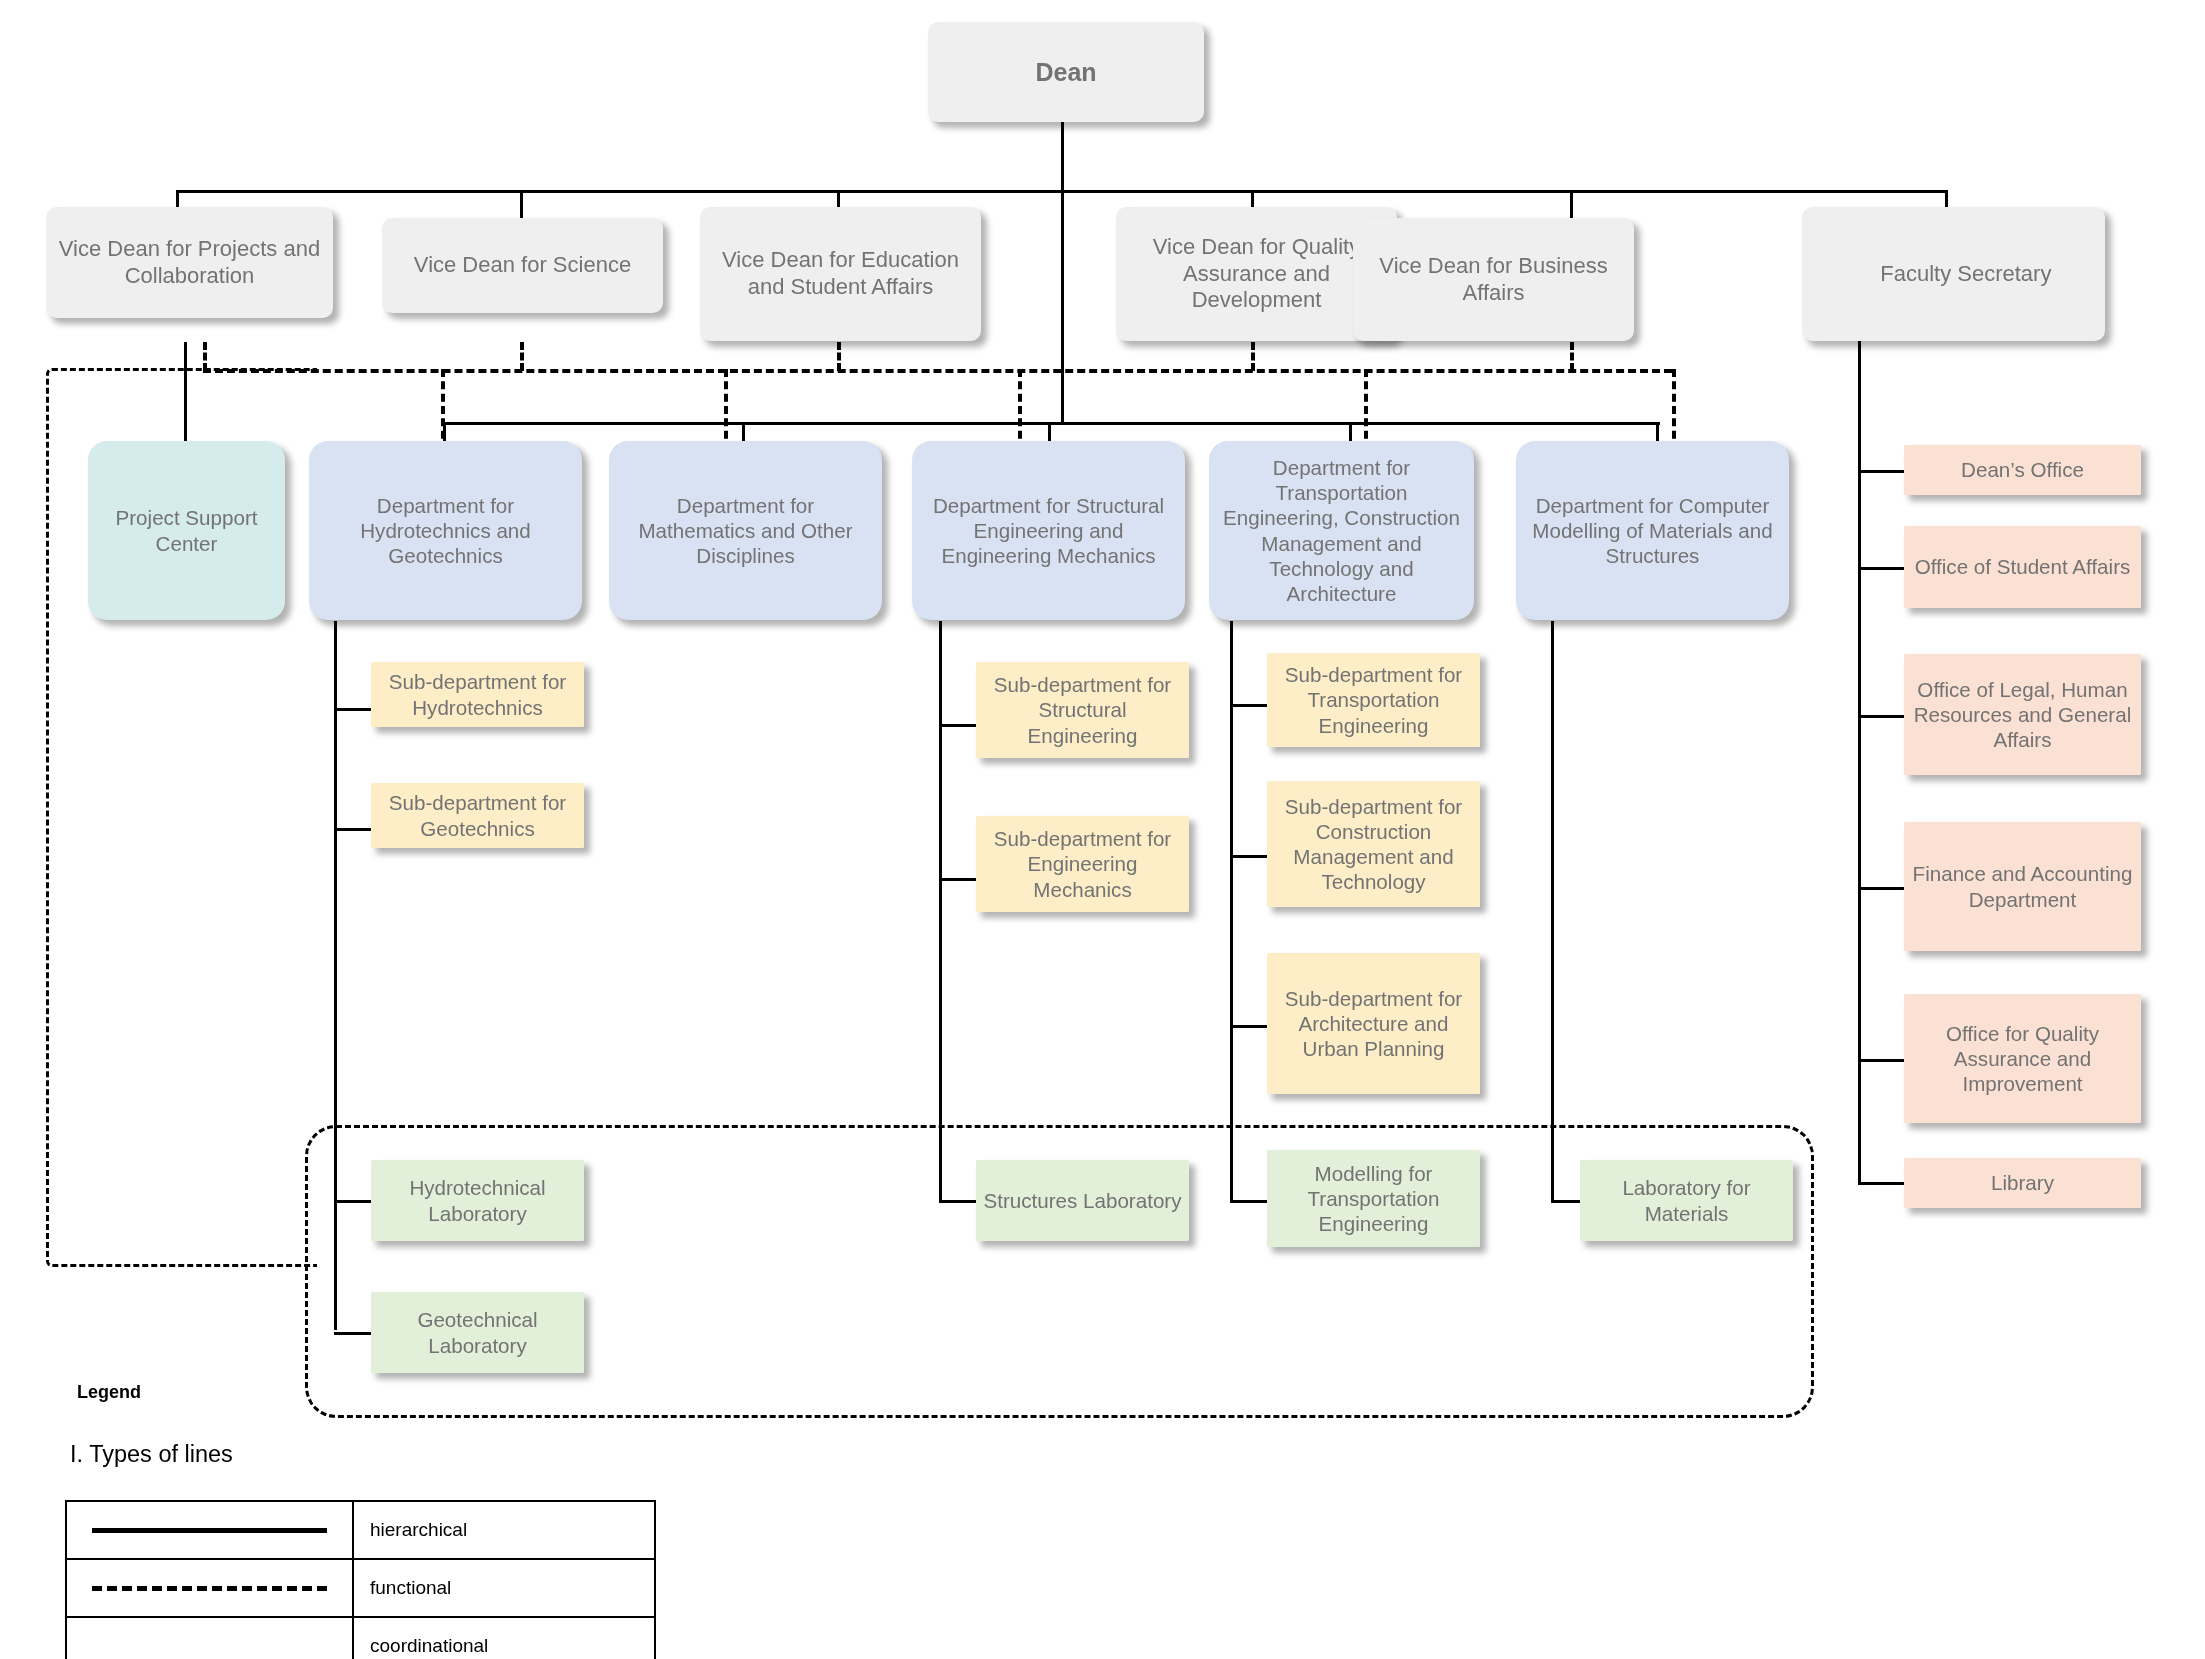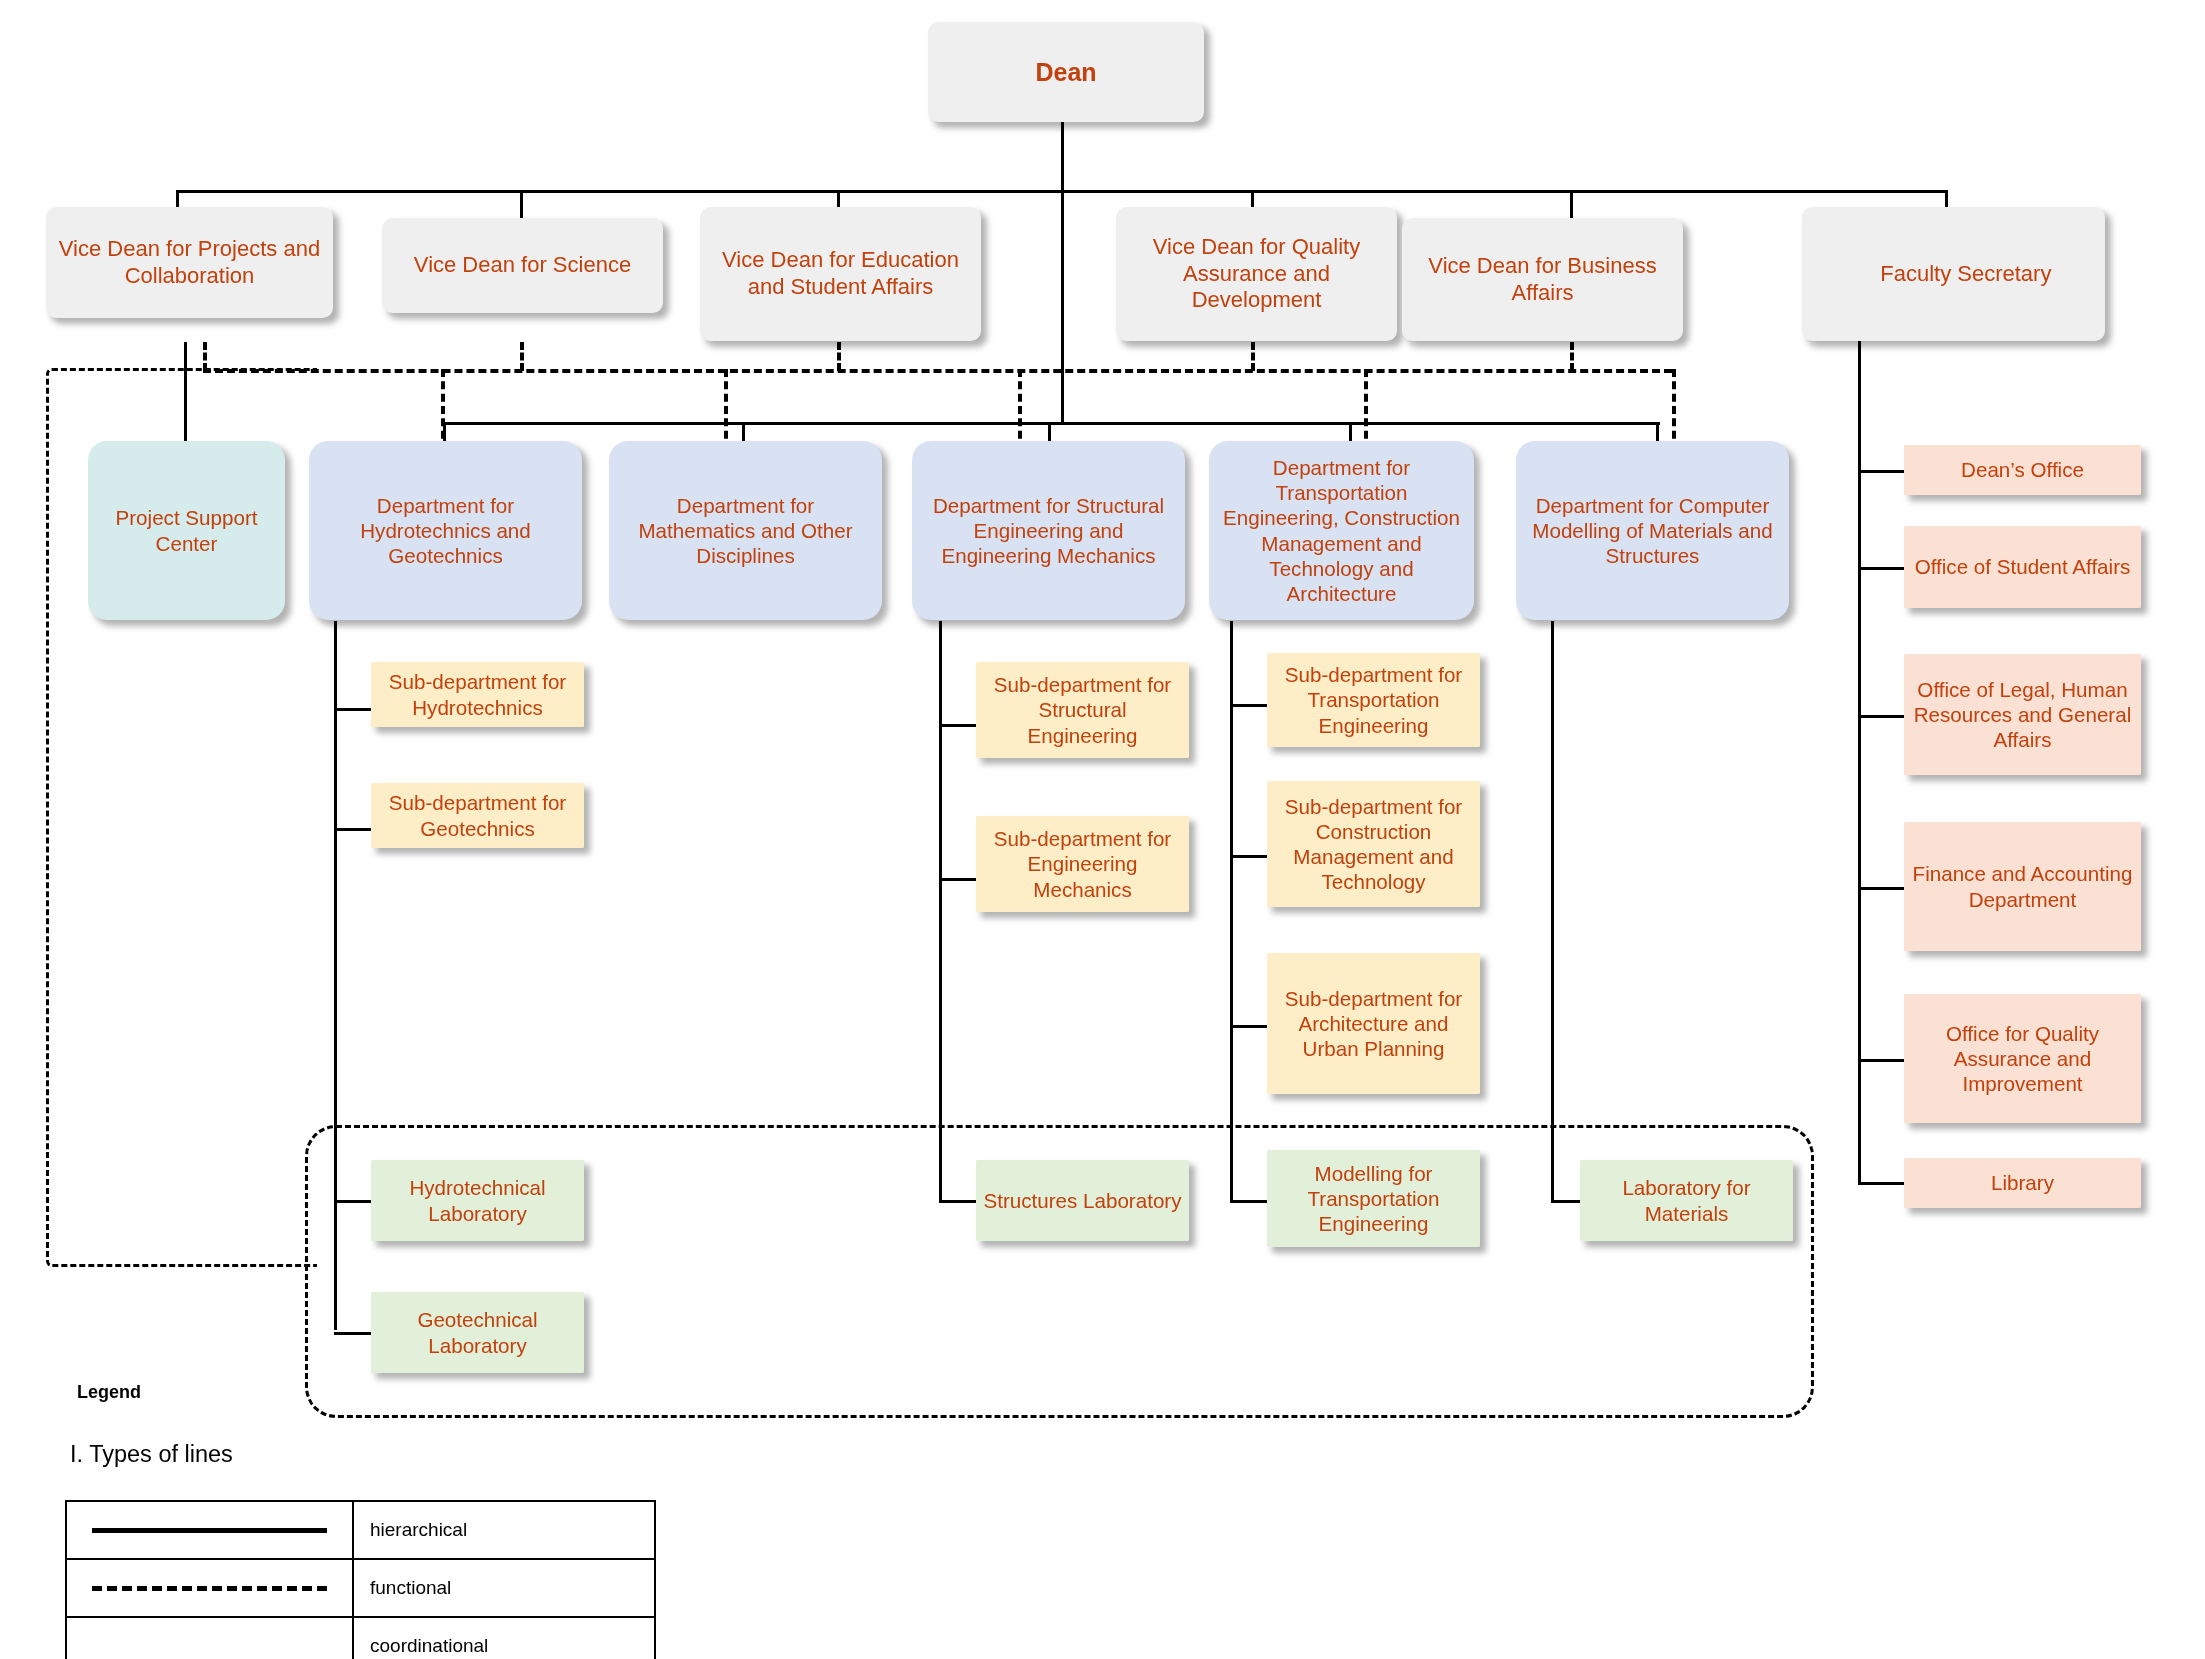--- a/index.html
+++ b/index.html
@@ -5,21 +5,21 @@
   html,body{margin:0;padding:0;background:#ffffff;}
   body{font-family:"Liberation Sans", sans-serif;}
   #stage{position:relative;width:2205px;height:1660px;overflow:hidden;background:#fff;}
 
   
   .node{
     position:absolute;
     box-sizing:border-box;
     display:flex;align-items:center;justify-content:center;
     text-align:center;
-    color:#c2410c;
+    color:#737373;
     line-height:1.22;
     padding:2.9px 7.4px;
     box-shadow:5.1px 5.1px 6.6px rgba(0,0,0,0.30);
     z-index:5;
   }
   .exec{background:#efefef;border-radius:10.3px;font-size:22px;}
   .exec.dean{font-weight:bold;font-size:25px;}
   .dept{background:#d9e2f3;border-radius:19px;font-size:20.6px;}
   .psc{background:#d6ebeb;border-radius:19px;font-size:20.6px;}
   .sub{background:#fdeec8;border-radius:1.5px;font-size:20.6px;}
@@ -132,21 +132,21 @@
   <div class="ln lnh" style="left:1858px;top:887px;width:46px;"></div>
   <div class="ln lnh" style="left:1858px;top:1059px;width:46px;"></div>
   <div class="ln lnh" style="left:1858px;top:1182px;width:46px;"></div>
 
   <div class="node exec dean" style="left:928px;top:22px;width:276px;height:100px;">Dean</div>
 
   <div class="node exec" style="left:46px;top:207px;width:287px;height:111px;">Vice Dean for Projects and Collaboration</div>
   <div class="node exec" style="left:382px;top:218px;width:281px;height:95px;">Vice Dean for Science</div>
   <div class="node exec" style="left:700px;top:207px;width:281px;height:134px;">Vice Dean for Education and Student Affairs</div>
   <div class="node exec" style="left:1116px;top:207px;width:281px;height:134px;">Vice Dean for Quality Assurance and Development</div>
-  <div class="node exec" style="left:1402px;top:218px;width:281px;height:123px;">Vice Dean for Business Affairs</div>
+  <div class="node exec" style="left:1353px;top:218px;width:281px;height:123px;">Vice Dean for Business Affairs</div>
   <div class="node exec" style="left:1802px;top:207px;width:303px;height:134px;padding-left:32px;">Faculty Secretary</div>
 
   <div class="node psc" style="left:88px;top:441px;width:197px;height:179px;">Project Support Center</div>
 
   <div class="node dept" style="left:309px;top:441px;width:273px;height:179px;text-align:center;">Department for Hydrotechnics and Geotechnics</div>
   <div class="node dept" style="left:609px;top:441px;width:273px;height:179px;">Department for Mathematics and Other Disciplines</div>
   <div class="node dept" style="left:912px;top:441px;width:273px;height:179px;">Department for Structural Engineering and Engineering Mechanics</div>
   <div class="node dept" style="left:1209px;top:441px;width:265px;height:179px;">Department for Transportation Engineering, Construction Management and Technology and Architecture</div>
   <div class="node dept" style="left:1516px;top:441px;width:273px;height:179px;">Department for Computer Modelling of Materials and Structures</div>
 

